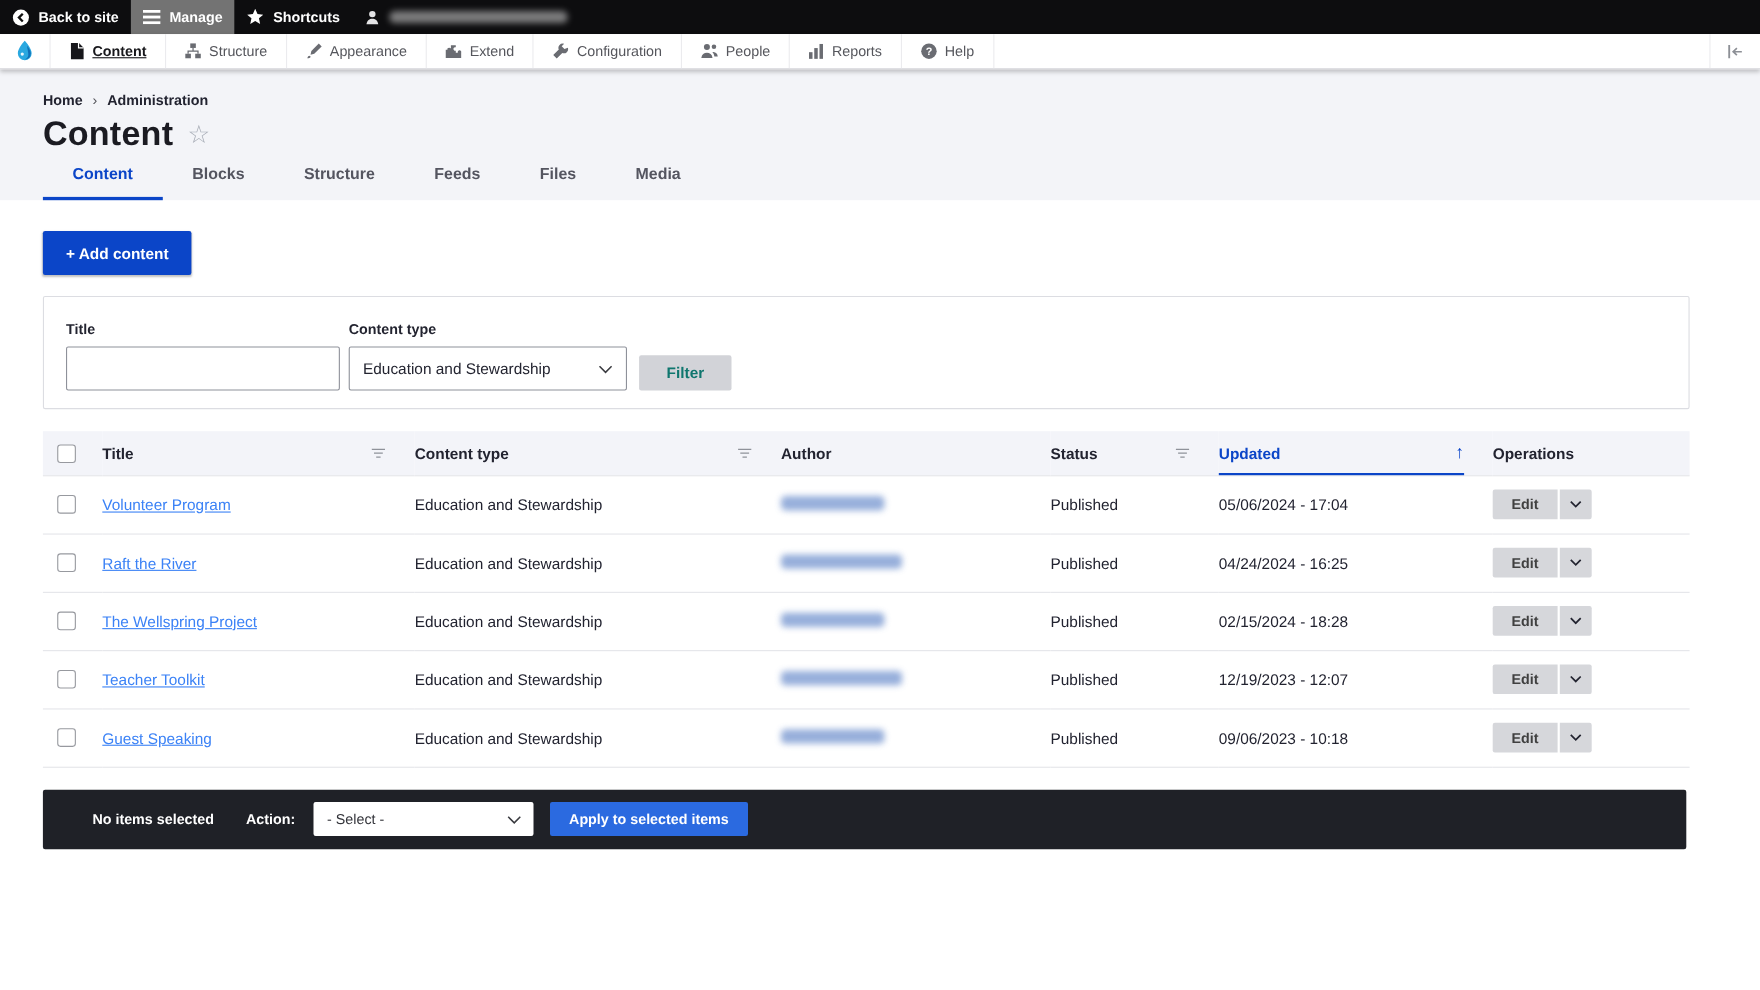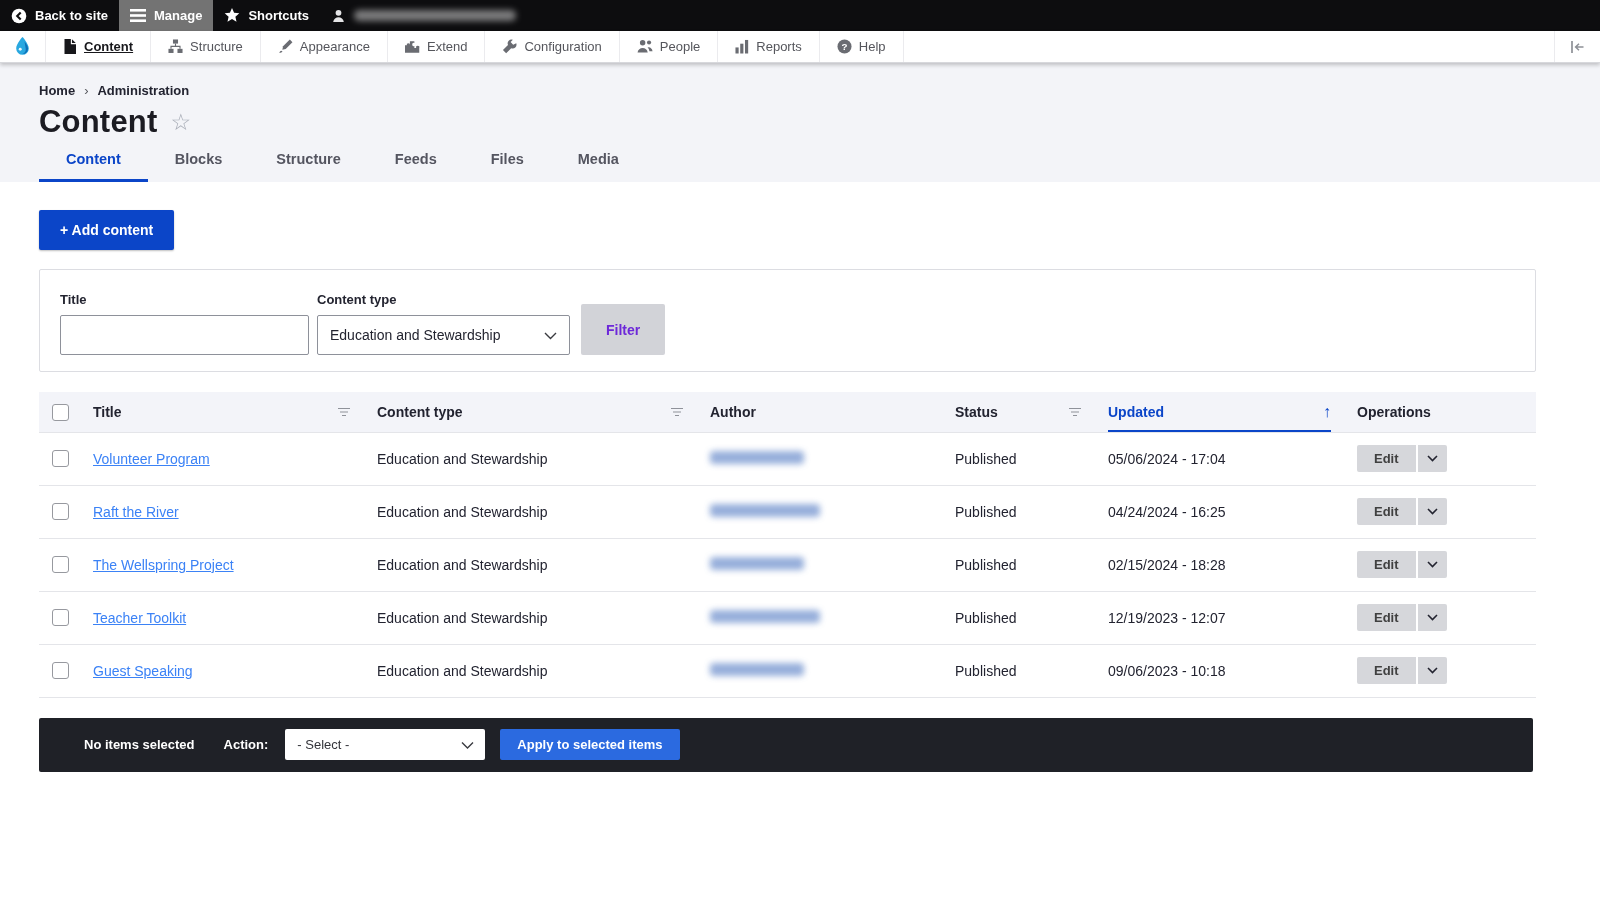--- a/index.html
+++ b/index.html
@@ -41,21 +41,21 @@
 
   
   .filter-card { margin-top:19px; border:1px solid #dcdde2; border-radius:2px; background:#fff; padding:22px 20px 16px; display:flex; gap:8px; align-items:flex-end; }
   .f-group { display:flex; flex-direction:column; }
   .f-label { font-size:13px; font-weight:700; color:#232430; margin-bottom:8px; }
   .f-input { width:249px; height:40px; border:1px solid #8e919a; border-radius:2px; font-size:14px; padding:0 10px; font-family:inherit; }
   .f-select { position:relative; height:40px; border:1px solid #8e919a; border-radius:2px; background:#fff; display:flex; align-items:center; padding:0 34px 0 12px; font-size:14px; color:#232430; cursor:pointer; }
   .f-select .chev { position:absolute; right:12px; top:50%; transform:translateY(-50%); }
   .sel-content-type { width:253px; }
   .sel-pub-status { width:111px; margin-left:1px; }
-  .btn-filter { margin-left:3px; height:51px; background:#d2d3d8; border:none; border-radius:2px; font-size:14px; font-weight:700; color:#6d28d9; padding:0 25px; cursor:pointer; font-family:inherit; }
+  .btn-filter { margin-left:3px; height:32px; background:#d2d3d8; border:none; border-radius:2px; font-size:14px; font-weight:700; color:#0f766e; padding:0 25px; cursor:pointer; font-family:inherit; }
 
   
   table.content-table { margin-top:20px; width:1497px; border-collapse:collapse; table-layout:fixed; font-size:14px; }
   .content-table thead th { background:#f3f4f9; height:40px; text-align:left; font-size:14px; font-weight:700; color:#222330; vertical-align:middle; }
   .content-table th .th-inner { display:flex; align-items:center; padding-right:26px; }
   .content-table th .th-inner .sort-lines { margin-left:auto; }
   .content-table th.sortable { cursor:pointer; }
   .th-updated { color:#0b45c8; position:relative; }
   .th-updated .th-inner { color:#0b45c8; }
   .th-updated::after { content:""; position:absolute; left:0; right:26px; bottom:0; height:2px; background:#0b45c8; }

